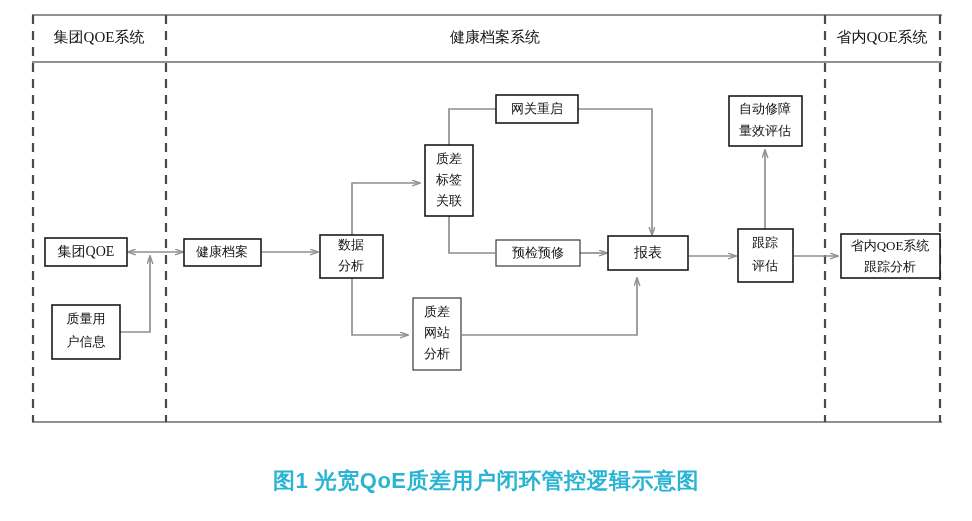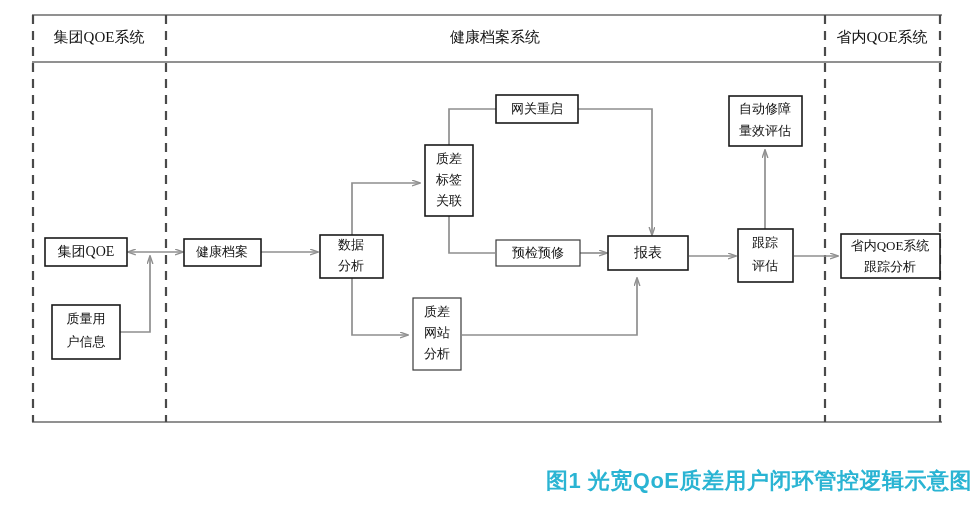--- a/index.html
+++ b/index.html
@@ -68,21 +68,21 @@
     stroke: #4a4a4a;
     stroke-width: 2.2;
     stroke-dasharray: 9 7;
     fill: none;
   }
   .caption {
     position: absolute;
     left: 0;
     top: 466px;
     width: 972px;
-    text-align: right;
+    text-align: center;
     font-family: "Liberation Sans", "DejaVu Sans", sans-serif;
     font-size: 22px;
     font-weight: bold;
     color: #2ab4d3;
     letter-spacing: 0.5px;
   }
 </style>
 </head>
 <body>
 

